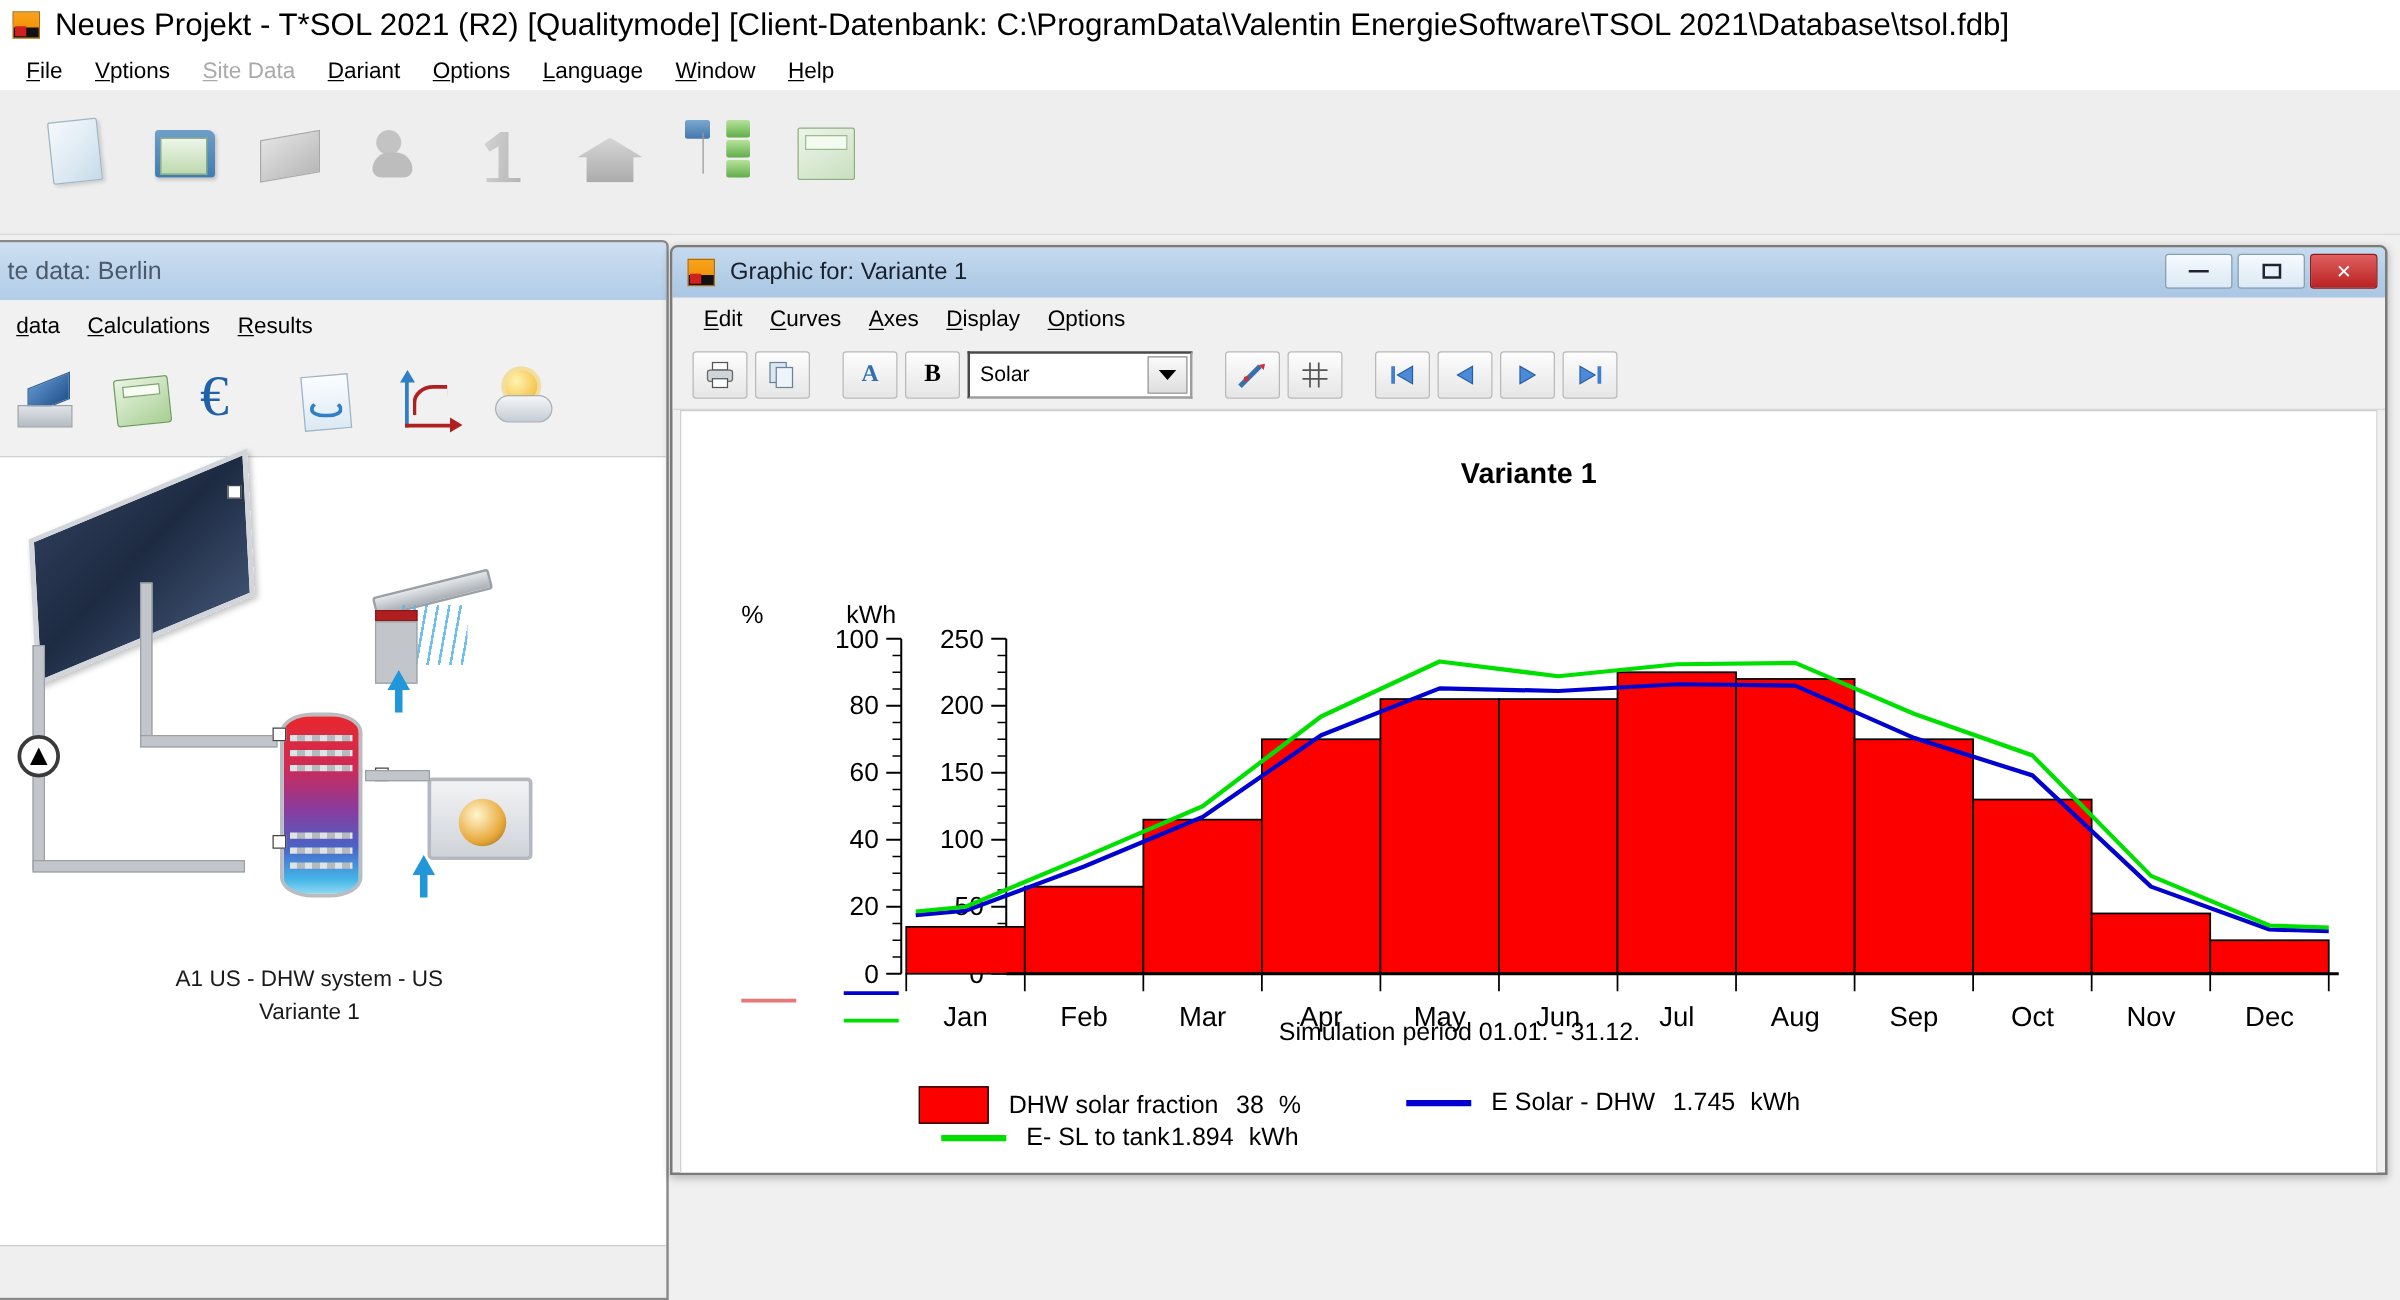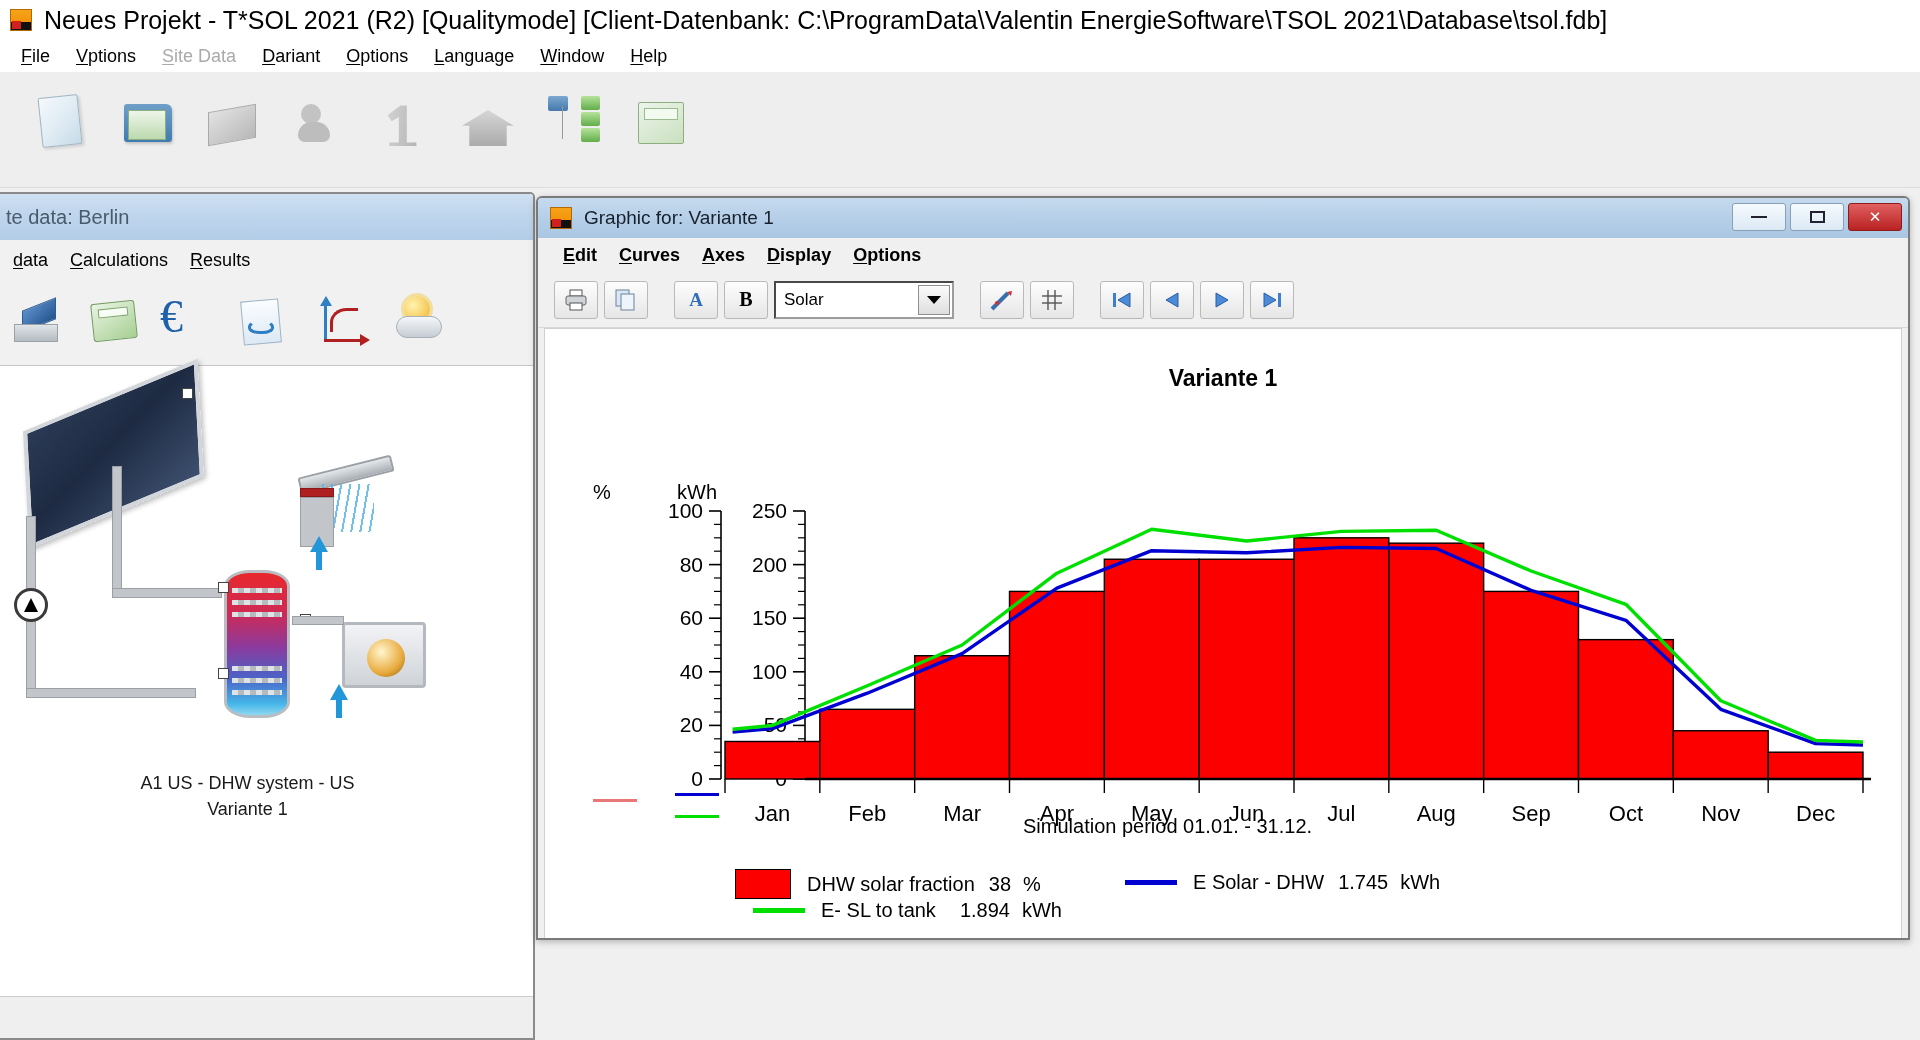--- a/index.html
+++ b/index.html
@@ -318,21 +318,21 @@
     border-color: #8e1a1a; color: #fff; font-size: 15px;
   }
   .win-btn .min-g { width: 16px; height: 2px; background: #223; }
   .win-btn .max-g { width: 15px; height: 12px; border: 2px solid #223; }
 
   .gfx-menubar {
     height: 34px; background: #f0f0f0;
     display: flex; align-items: center; padding-left: 14px;
     font-size: 18px;
   }
-  .gfx-menubar .menu-item { padding: 2px 11px; font-weight: bold; }
+  .gfx-menubar .menu-item { padding: 2px 11px; }
 
   .gfx-toolbar {
     height: 56px; background: #f0f0f0;
     display: flex; align-items: center; padding-left: 16px;
     gap: 6px; border-bottom: 1px solid #d8d8d8;
   }
   .tbtn {
     width: 44px; height: 38px;
     border: 1px solid #b9b9b9;
     background: linear-gradient(#fdfdfd,#e6e6e6);
@@ -758,21 +758,21 @@
       </div>
       <div class="legend-row" style="left:580px; top:542px;justify-content:flex-end;">
         <span class="legend-line" style="background:#0000d0;"></span>
         <span>E Solar - DHW</span>
         <span style="margin-left:14px;">1.745</span>
         <span style="margin-left:12px;">kWh</span>
       </div>
       <div class="legend-row" style="left:208px; top:570px;">
         <span class="legend-line" style="background:#00e000;"></span>
         <span>E- SL to tank</span>
-        <span style="margin-left:24px;">1.894</span>
+        <span style="margin-left:1px;">1.894</span>
         <span style="margin-left:12px;">kWh</span>
       </div>
 
       <div class="mini-line" style="left:48px; top:470px; background:#e87878;"></div>
       <div class="mini-line" style="left:130px; top:464px; background:#0000d0;"></div>
       <div class="mini-line" style="left:130px; top:486px; background:#00e000;"></div>
 
       <div class="sim-period" style="left:478px; top:486px;">Simulation period 01.01. - 31.12.</div>
     </div>
 

